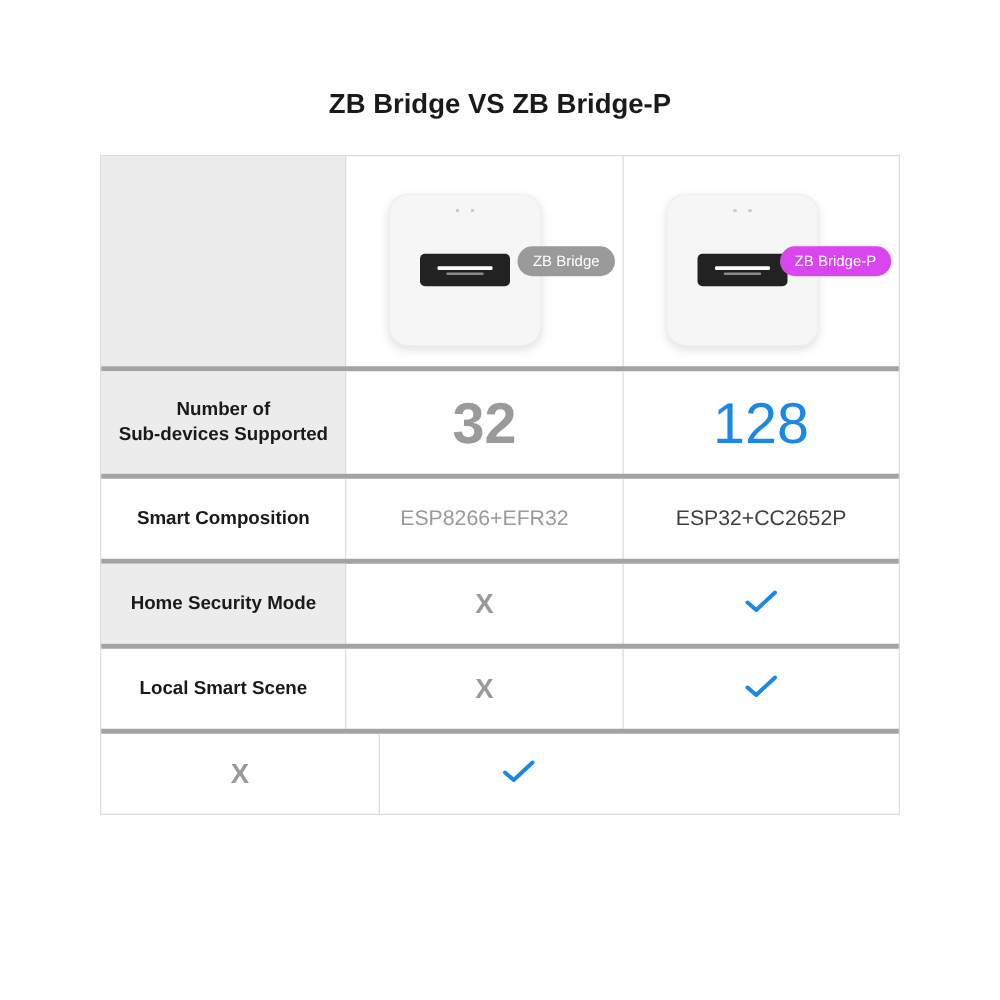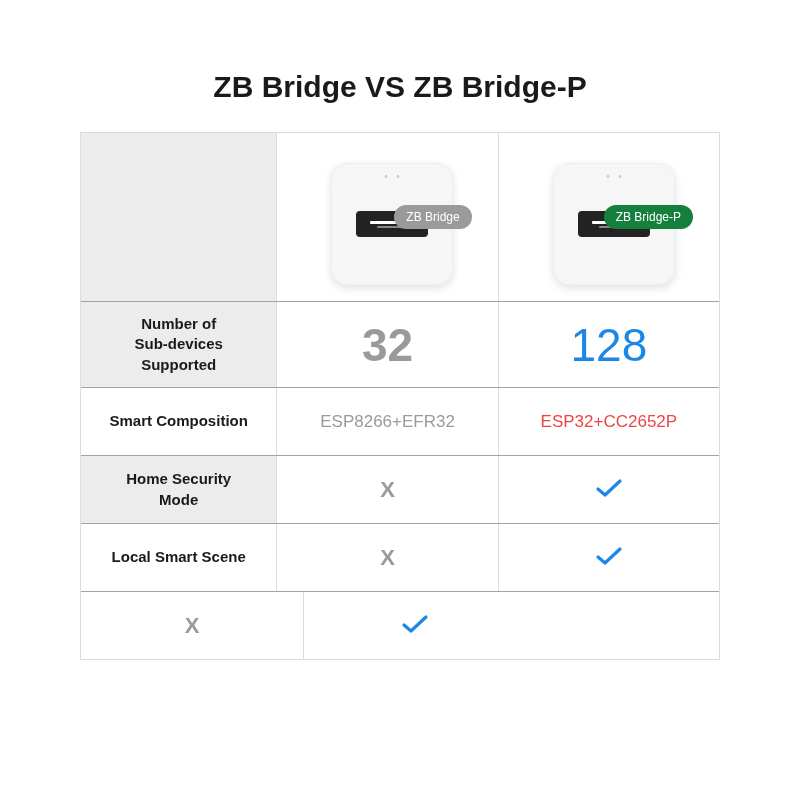--- a/index.html
+++ b/index.html
@@ -8,46 +8,46 @@
     padding: 0;
     width: 800px;
     height: 800px;
     background: #ffffff;
     font-family: Arial, Helvetica, sans-serif;
     display: flex;
     flex-direction: column;
     align-items: center;
   }
   .title {
-    font-size: 30px;
+    font-size: 22px;
     font-weight: 700;
     color: #1a1a1a;
     margin-top: 70px;
     margin-bottom: 28px;
     text-align: right;
   }
   .table {
     width: 640px;
     border: 1px solid #dcdcdc;
     display: flex;
     flex-direction: column;
   }
   .row {
     display: flex;
     flex-direction: row;
-    border-top: 1px solid #a3a3a3;
+    border-top: 4px solid #a3a3a3;
   }
   .row:first-child { border-top: none; }
   .cell {
     border-left: 1px solid #dcdcdc;
     display: flex;
     align-items: center;
     justify-content: center;
     text-align: center;
-    padding: 10px 24px;
+    padding: 10px 4px;
   }
   .cell:first-child { border-left: none; }
   .col-label { width: 196px; }
   .col-a { width: 222px; }
   .col-b { width: 222px; }
   .shade { background: #ececec; }
   .header-row { height: 168px; }
   .label-text {
     font-size: 15px;
     font-weight: 700;
@@ -64,21 +64,21 @@
     font-weight: 400;
     color: #1b87e6;
   }
   .chip-grey {
     font-size: 17px;
     color: #9a9a9a;
     text-align: right;
   }
   .chip-blue {
     font-size: 17px;
-    color: #ef4444;
+    color: #404040;
   }
   .x-mark {
     font-size: 22px;
     font-weight: 700;
     color: #9a9a9a;
   }
   .check-wrap { }
   .check-svg { width: 28px; height: 22px; }
   .check-svg path {
     stroke: #1b87e6;
@@ -125,21 +125,21 @@
     position: absolute;
     top: 62px;
     right: 2px;
     padding: 5px 12px;
     border-radius: 14px;
     font-size: 12px;
     color: #ffffff;
     white-space: nowrap;
   }
   .pill-grey { background: #9a9a9a; }
-  .pill-blue { background: #15803d; }
+  .pill-blue { background: #d946ef; }
   .row-std { height: 68px; }
   .row-big { height: 86px; }
 </style>
 </head>
 <body>
 
 <div class="title">ZB Bridge VS ZB Bridge-P</div>
 
 <div class="table">
 

